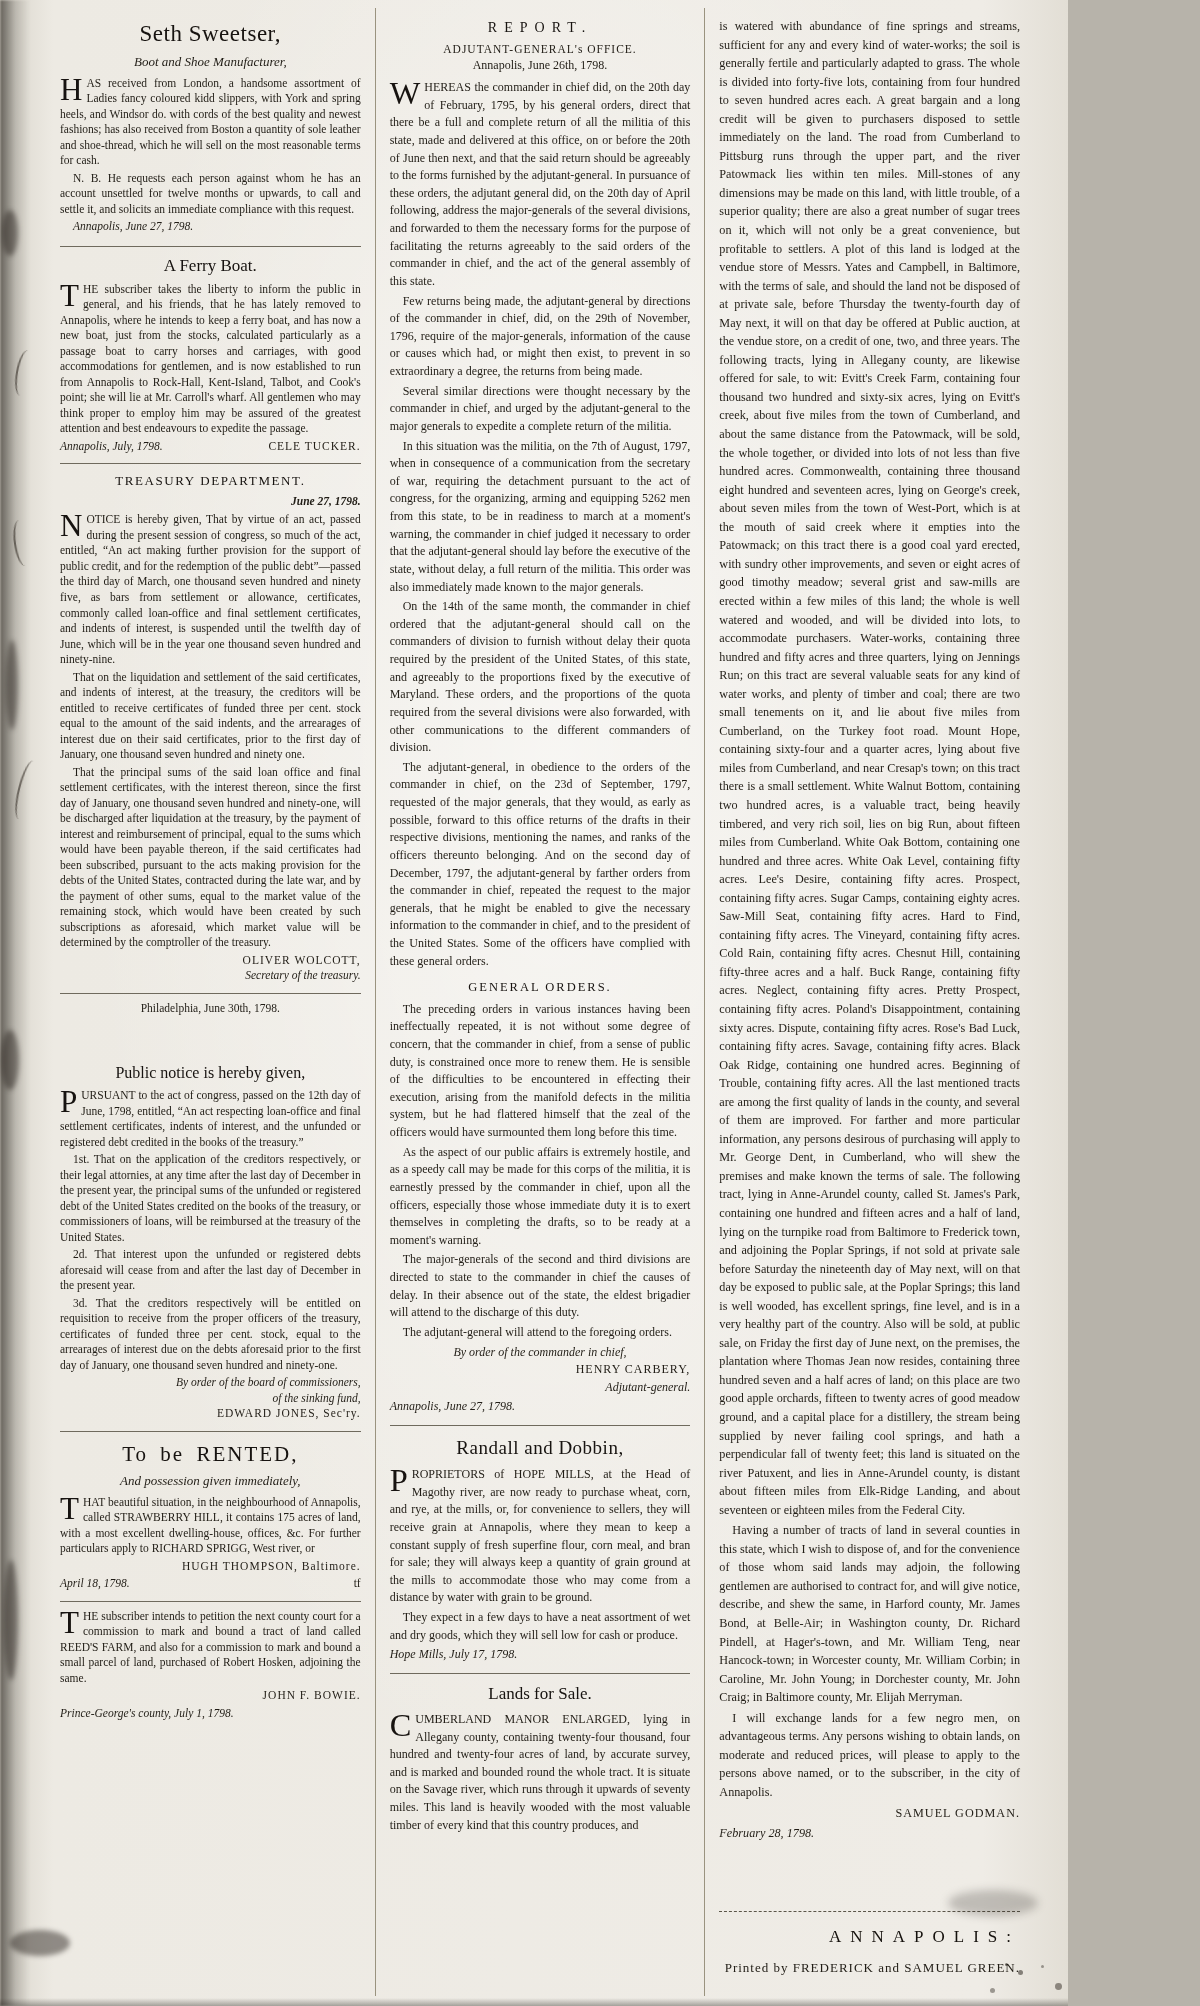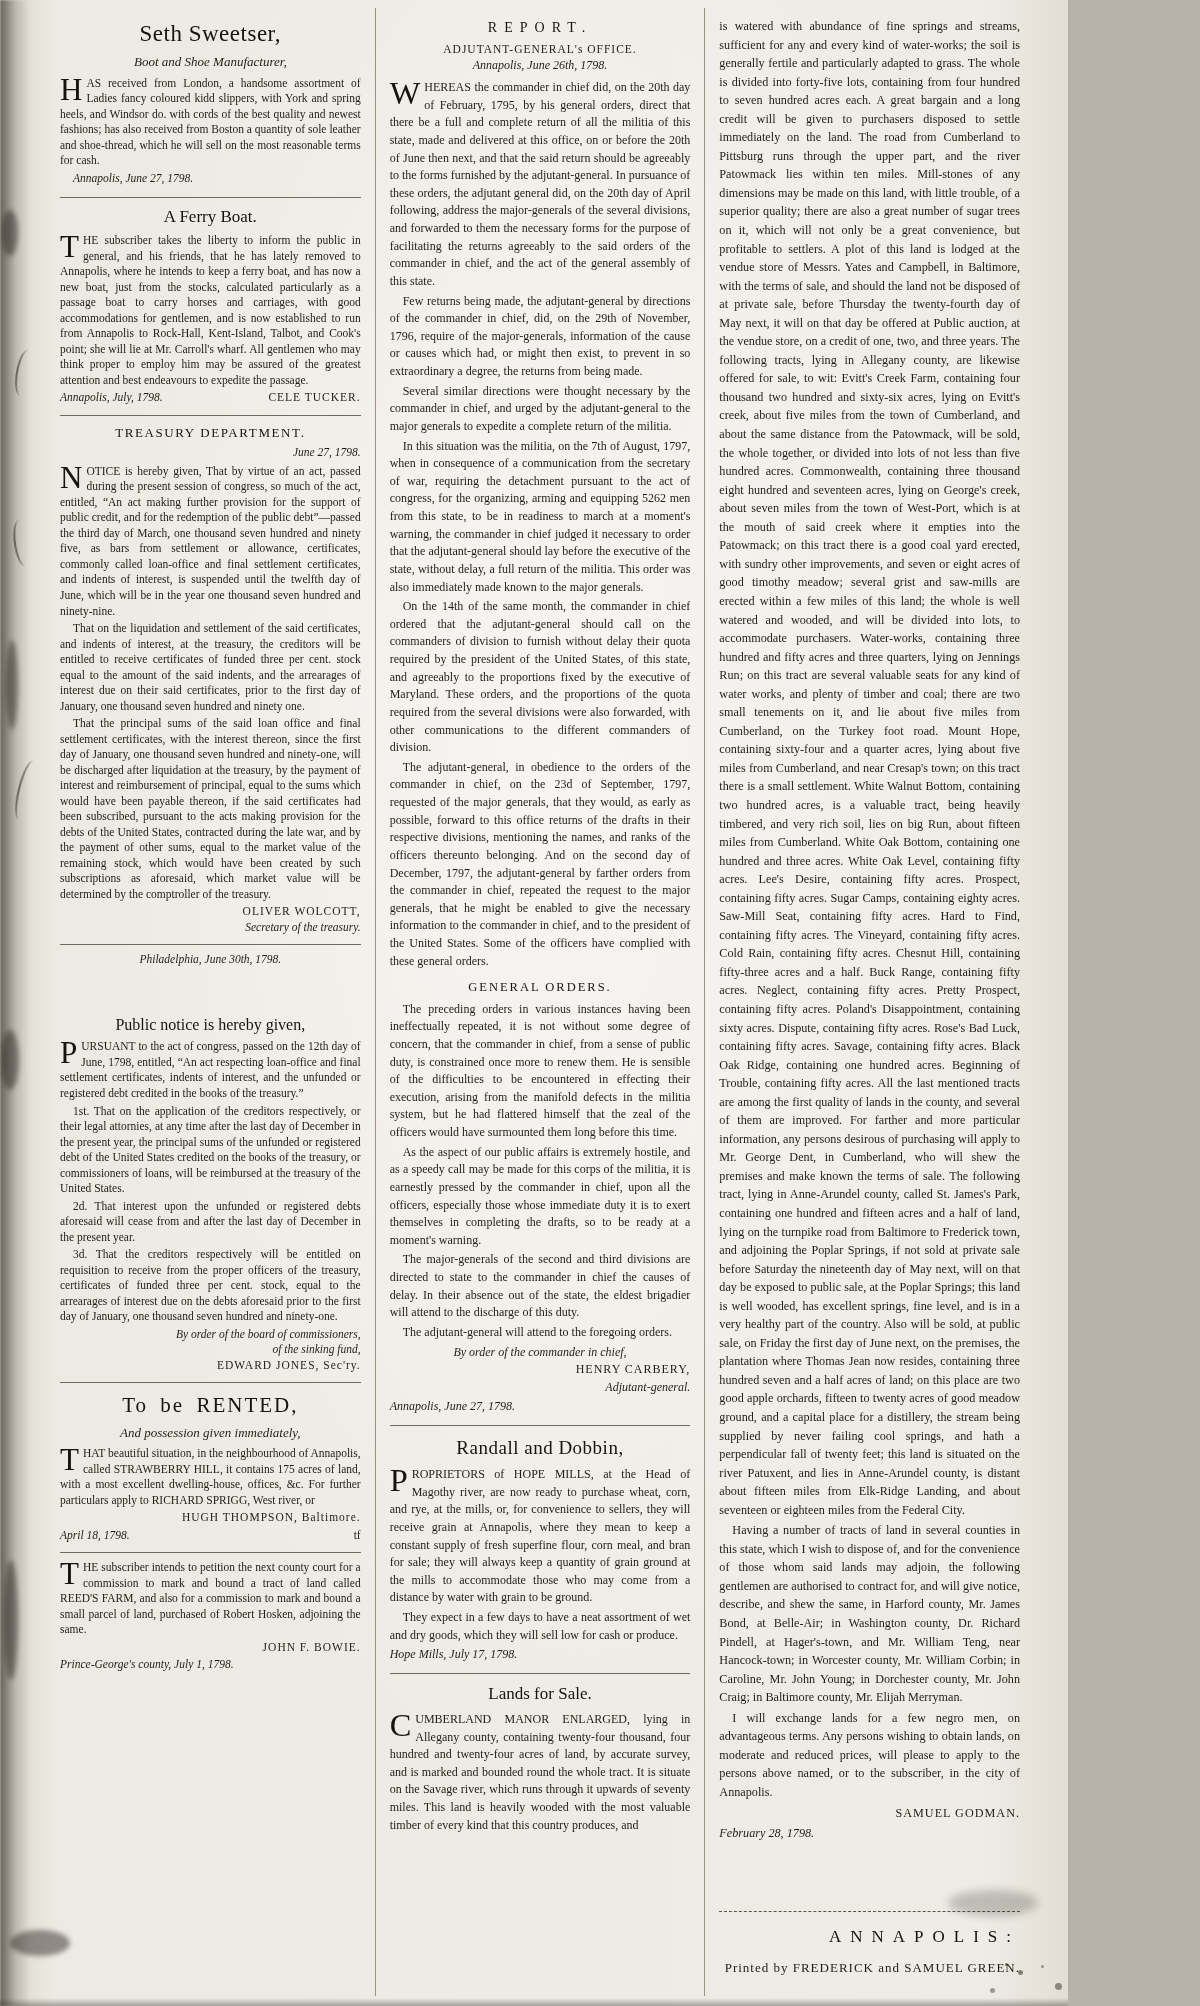--- a/index.html
+++ b/index.html
@@ -54,22 +54,22 @@
   .t-display.small { font-size: 19px; }
   .t-italic-sub { font-style: italic; font-size: 13px; text-align: center; margin: 0 0 5px 0; }
   .t-medium   { font-size: 17px; }
   .t-medium2  { font-size: 16px; margin-top: 46px; }
   .t-caps     { font-size: 13px; letter-spacing: 1.6px; }
   .t-caps.small { font-size: 12.5px; letter-spacing: 2px; margin-top: 8px; }
   .t-report   { font-size: 14px; letter-spacing: 7px; margin-bottom: 2px; }
   .t-office   { font-size: 11.5px; letter-spacing: 1px; text-align: center; }
   .t-rented   { font-size: 21px; letter-spacing: 2px; word-spacing: 5px; }
 
-  .center-date { text-align: center; font-style: italic; margin: 0 0 4px 0; }
-  .right-date  { text-align: right;  font-style: italic; margin: 0 0 3px 0; }
+  .center-date { text-align: center; margin: 0 0 4px 0; }
+  .right-date  { text-align: right;  font-style: italic; margin: 0 0 3px 0; font-weight: bold; }
   .dateline    { font-style: italic; text-indent: 13px; margin-top: 2px; }
   .sig-row { display: flex; justify-content: space-between; margin-top: 2px; }
   .sig-row .dl { font-style: italic; }
   .name  { letter-spacing: 1px; }
   .right { text-align: right; }
   .role  { text-align: right; font-style: italic; }
   .byorder { text-align: right; font-style: italic; }
   .byorder.center { text-align: center; }
 
   .imprint {
@@ -135,20 +135,21 @@
 <div class="sheet">
 
   <div class="cols">
 
     <section class="col col1">
 
       <article>
         <h1 class="t-display">Seth Sweetser,</h1>
         <div class="t-italic-sub">Boot and Shoe Manufacturer,</div>
         <p class="dc">HAS received from London, a handsome assortment of Ladies fancy coloured kidd slippers, with York and spring heels, and Windsor do. with cords of the best quality and newest fashions; has also received from Boston a quantity of sole leather and shoe-thread, which he will sell on the most reasonable terms for cash.</p>
+        <p>N. B. He requests each person against whom he has an account unsettled for twelve months or upwards, to call and settle it, and solicits an immediate compliance with this request.</p>
         <p class="dateline">Annapolis, June 27, 1798.</p>
       </article>
 
       <article>
         <h2 class="t-medium">A Ferry Boat.</h2>
         <p class="dc">THE subscriber takes the liberty to inform the public in general, and his friends, that he has lately removed to Annapolis, where he intends to keep a ferry boat, and has now a new boat, just from the stocks, calculated particularly as a passage boat to carry horses and carriages, with good accommodations for gentlemen, and is now established to run from Annapolis to Rock-Hall, Kent-Island, Talbot, and Cook's point; she will lie at Mr. Carroll's wharf. All gentlemen who may think proper to employ him may be assured of the greatest attention and best endeavours to expedite the passage.</p>
         <div class="sig-row">
           <span class="dl">Annapolis, July, 1798.</span>
           <span class="name">CELE TUCKER.</span>
         </div>

